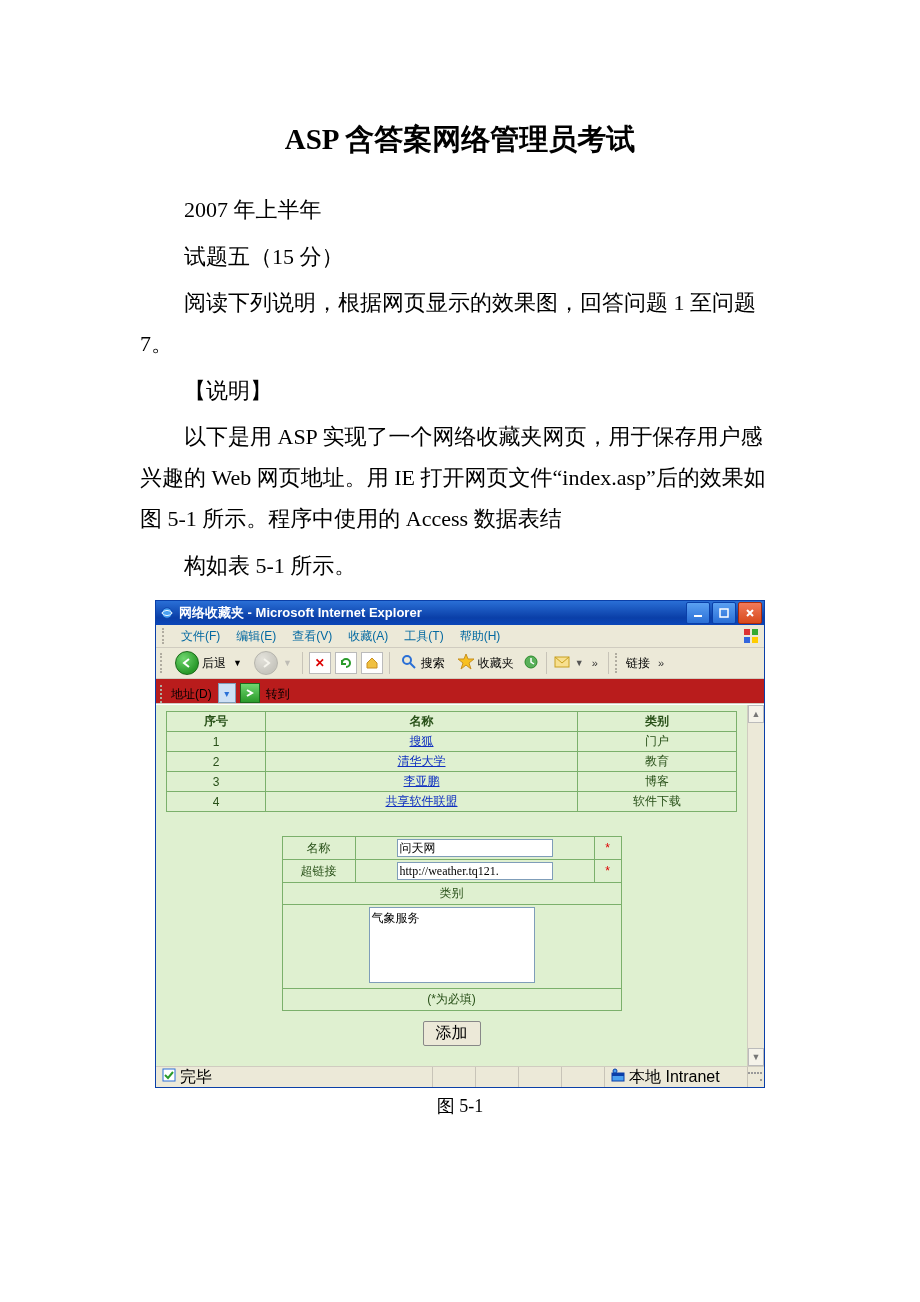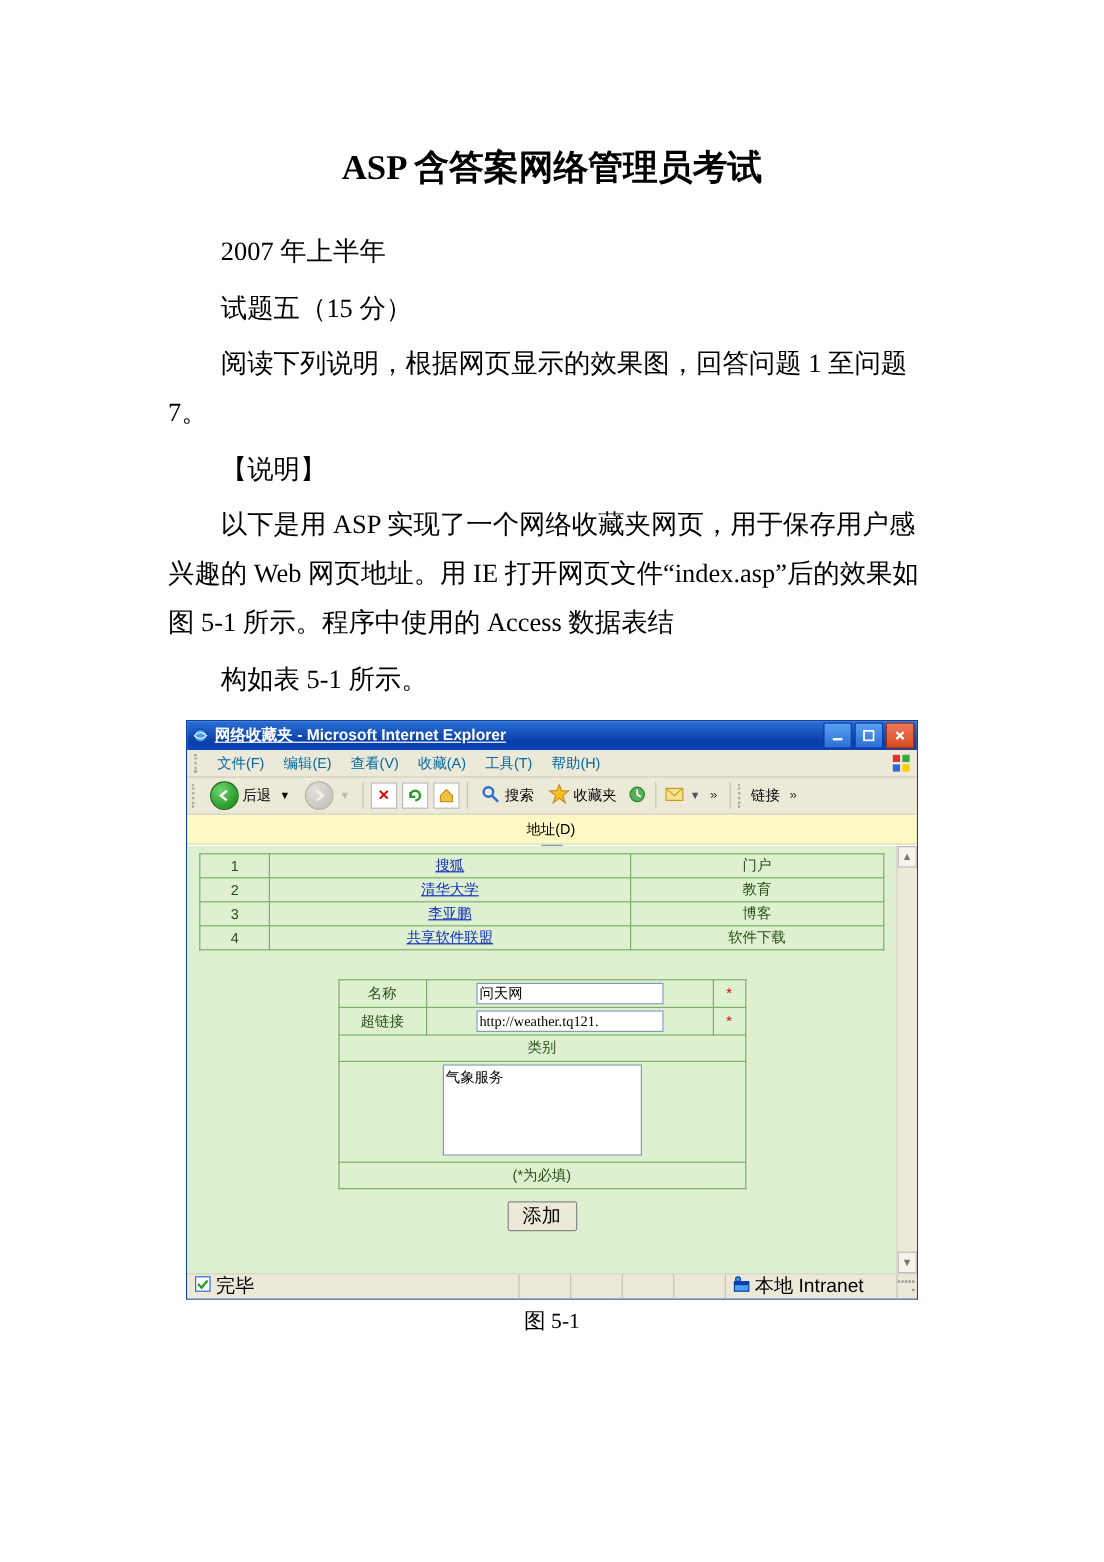--- a/index.html
+++ b/index.html
@@ -47,21 +47,21 @@
     font-weight: bold;
     padding: 0 2px 0 4px;
     font-size: 13px;
   }
   .titlebar .ie-icon {
     width: 14px; height: 14px;
     margin-right: 5px;
     display: inline-flex; align-items: center; justify-content: center;
   }
   .titlebar .ie-icon svg { width:14px; height:14px; }
-  .titlebar .title-text { flex: 1; white-space: nowrap; text-decoration: underline; }
+  .titlebar .title-text { flex: 1; white-space: nowrap; }
   .winbtns { display:flex; gap:2px; }
   .winbtn {
     width: 22px; height: 20px;
     background: linear-gradient(to bottom, #5aa0f2, #2a6fd6);
     border: 1px solid #0a3fa8;
     border-radius: 2px;
     display:flex; align-items:center; justify-content:center;
     color:#fff; font-weight:bold; font-size:11px;
   }
   .winbtn.close { background: linear-gradient(to bottom, #f07a5a, #d84a1c); border-color:#a82a0c; }
@@ -113,23 +113,23 @@
   .sq-btn.red { color:#d00; }
   .sq-btn.green svg{width:14px;height:14px;}
   .sq-btn.home svg{width:14px;height:14px;}
   .search-ico svg,.fav-ico svg,.hist-ico svg,.mail-ico svg{width:18px;height:18px;}
   .sep { width:1px; height:22px; background:#c8c4b8; margin:0 2px;}
   .chev { font-size:11px; color:#333; padding:0 4px;}
 
   
   .addressbar {
     height: 24px;
-    background:#fef9c3;
+    background:#b91c1c;
     border-bottom:1px solid #d0ccc0;
-    display:flex;align-items:center;padding:0 4px;gap:4px;flex-direction:column;
+    display:flex;align-items:flex-end;padding:0 4px;gap:4px;
   }
   .addressbar .handle { width:3px; height:18px; border-left:2px dotted #b0aca0; margin-right:2px;}
   .addr-label { padding-right:2px;}
   .addr-input {
     flex:1; height:18px; border:1px solid #7f9db9; background:#fff;
     display:flex;align-items:center;padding:0 2px;gap:4px;
   }
   .addr-input .pg-icon svg{width:14px;height:14px;}
   .addr-input .url{ flex:1; color:#777; font-style:italic; font-size:12px;}
   .addr-drop { width:16px;height:18px;background:#cde0f5;border:1px solid #7f9db9;display:flex;align-items:center;justify-content:center;color:#2a6fd6;font-size:10px;}
@@ -352,20 +352,25 @@
             <path d="M2 2 L7 5 L2 8" fill="none" stroke="#fff" stroke-width="2"></path>
           </svg>
       </span>
       <span class="go-text">转到</span>
     </div>
 
     <div class="content-wrap">
       <div class="content">
         <table class="data">
           <tbody>
+              <tr>
+            <th class="col-idx">序号</th>
+            <th class="col-name">名称</th>
+            <th class="col-cat">类别</th>
+          </tr>
           <tr>
             <td>1</td>
             <td><a href="#">搜狐</a></td>
             <td>门户</td>
           </tr>
           <tr>
             <td>2</td>
             <td><a href="#">清华大学</a></td>
             <td>教育</td>
           </tr>

